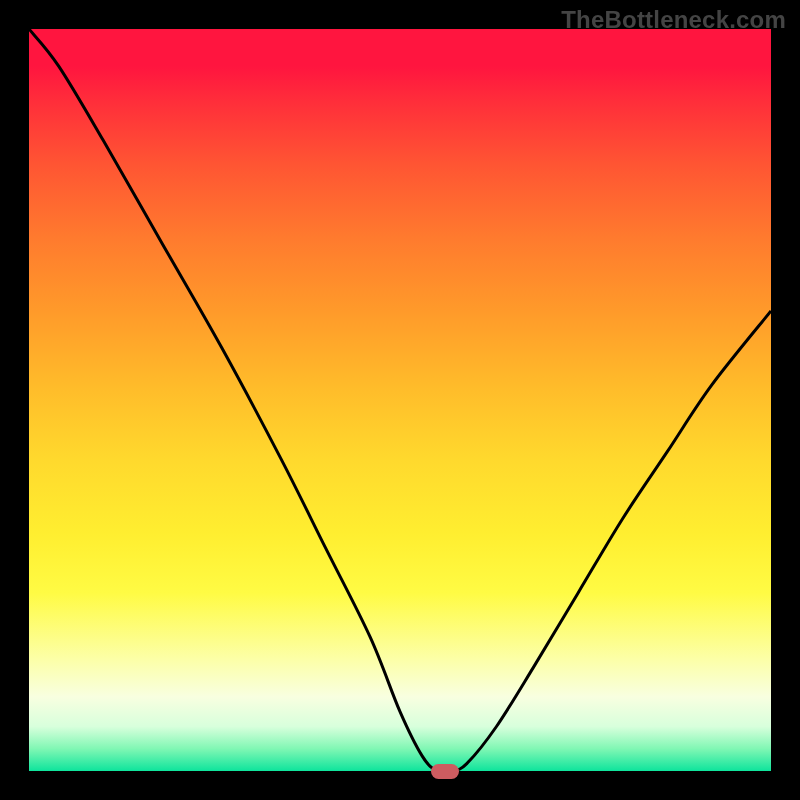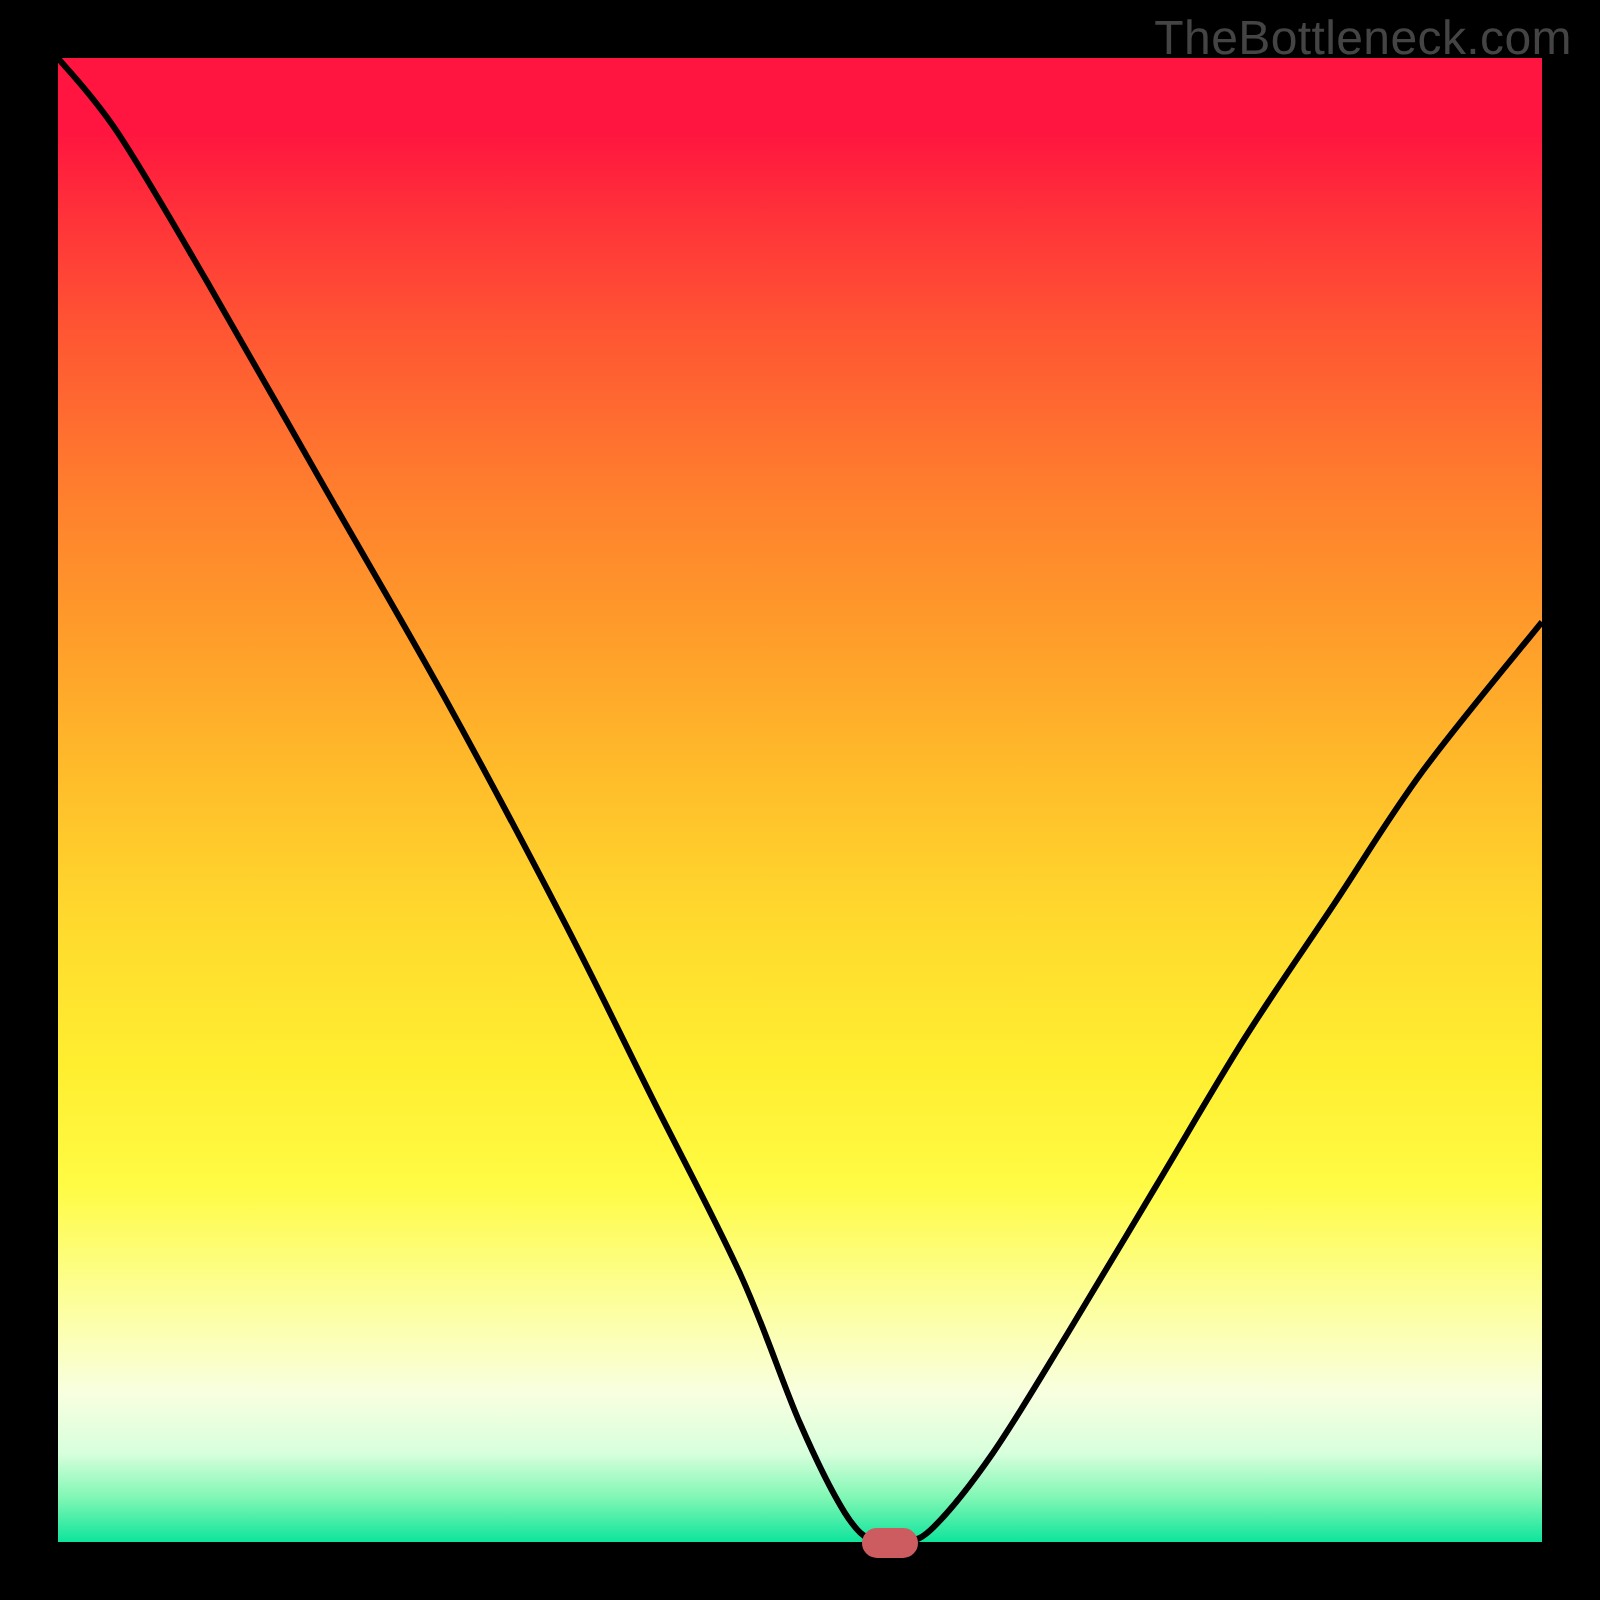--- a/index.html
+++ b/index.html
@@ -16,21 +16,21 @@
     width: 800px;
     height: 800px;
     background: #000;
   }
   .watermark {
     position: absolute;
     top: 6px;
     right: 14px;
     color: #444444;
     font-size: 24px;
-    font-weight: 400;
+    font-weight: 700;
     letter-spacing: 0.2px;
     z-index: 3;
   }
   .plot-area {
     position: absolute;
     left: 29px;
     top: 29px;
     width: 742px;
     height: 742px;
   }

